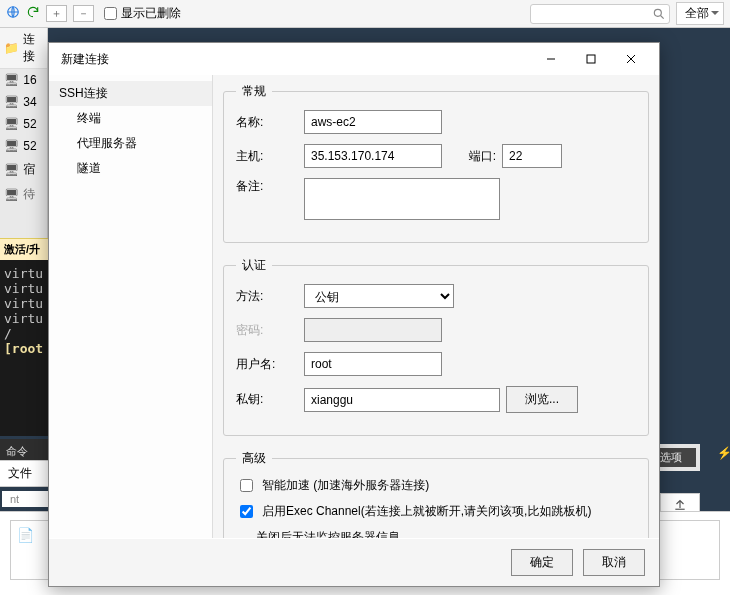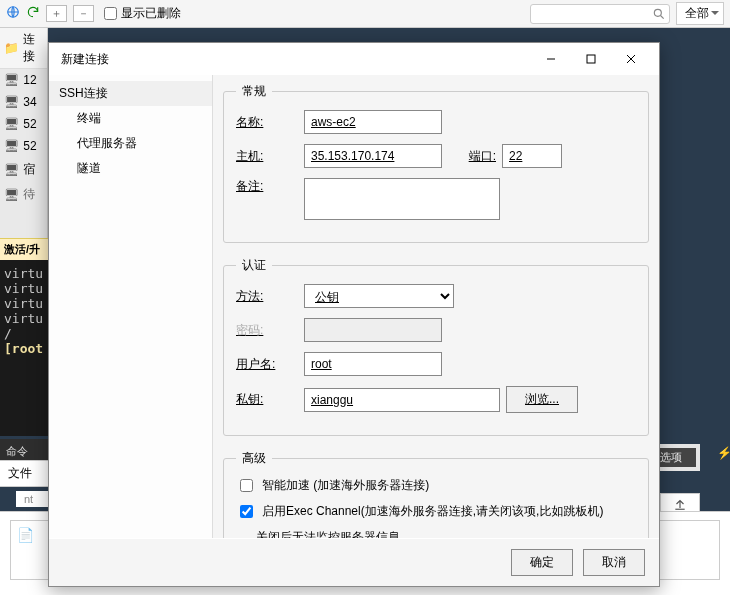--- a/index.html
+++ b/index.html
@@ -69,21 +69,21 @@
 
   .bg-status {
     position:absolute; left:0; bottom:132px; width:48px; background:#2e2e2e; color:#ddd; height:24px;
     display:flex; align-items:center; gap:6px; padding:0 6px; font-size:11px;
   }
 
   .bg-filebar {
     position:absolute; left:0; bottom:108px; width:48px; background:#fff; border-top:1px solid #ccc; border-bottom:1px solid #ccc; padding:4px 8px;
   }
   .bg-breadcrumb {
-    position:absolute; left:16px; bottom:88px; width:48px; color:#888; background:#fff; padding:2px 8px; font-size:11px;
+    position:absolute; left:2px; bottom:88px; width:48px; color:#888; background:#fff; padding:2px 8px; font-size:11px;
   }
   .bg-filelist {
     position:absolute; left:0; bottom:0; width:730px; height:84px; background:#fff; border-top:1px solid #ccc;
   }
   .bg-filelist .inner { border:1px solid #ccc; margin:8px 10px 10px 10px; height:60px; display:flex; gap:18px; padding:6px;}
   .bg-filelist .file-ico { color:#2a7de1; font-size:14px;}
 
   .right-groupbtn { position:absolute; right:30px; bottom:48px; background:#fff; border:1px solid #ccc; padding:2px 8px;}
   .right-uploadbtn { position:absolute; right:30px; bottom:80px; width:40px; height:22px; border:1px solid #ccc; background:#fff; display:flex; align-items:center; justify-content:center;}
   .right-options { position:absolute; right:30px; top:444px; background:#444; border:4px solid #e5e5e5; color:#eee; padding:2px 14px; font-size:11px;}
@@ -118,21 +118,21 @@
     flex:1; background:#f5f5f5; padding:8px 10px 0 10px; overflow:auto;
   }
   fieldset {
     border:1px solid #ccc;
     border-radius:3px;
     background:#f5f5f5;
     margin:0 0 14px 0;
     padding:10px 12px 12px 12px;
   }
   legend { padding:0 6px; font-size:12px;}
-  .row { display:flex; align-items:center; gap:6px; margin-bottom:10px;text-decoration:underline;}
+  .row { display:flex; align-items:center; gap:6px; margin-bottom:10px;}
   .row label.lab { width:62px; text-align:left;}
   .row label.lab.disabled { color:#aaa;}
   .row input[type=text], .row textarea, .row select {
     font-family:inherit; font-size:12px;
     border:1px solid #888; padding:4px 6px; background:#fff;
   }
   .row input[type=text]:disabled{background:#eee;color:#aaa;}
   .txt-m{ width:138px;}
   .txt-s{ width:60px;}
   .txt-l{ width:196px;}
@@ -183,21 +183,21 @@
     <span class="filter-all"><span>全部</span></span>
   </div>
 
   <div class="bg-side">
     <div class="folder-head">
       <span class="folder-icon">📁</span>
       <span>连接</span>
     </div>
     <div class="item">
         <span class="host-icon">🖥</span>
-        <span>12</span>
+        <span>16</span>
       </div>
     <div class="item">
         <span class="host-icon">🖥</span>
         <span>34</span>
       </div>
     <div class="item">
         <span class="host-icon">🖥</span>
         <span>52</span>
       </div>
     <div class="item">
@@ -324,21 +324,21 @@
       </fieldset>
 
       <fieldset>
         <legend>高级</legend>
         <div class="chk-row">
           <input type="checkbox" style="">
           <span>智能加速 (加速海外服务器连接)</span>
         </div>
         <div class="chk-row">
           <input type="checkbox" checked="" style="">
-          <span>启用Exec Channel(加速海外服务器连接,请关闭该项,比如跳板机)</span>
+          <span>启用Exec Channel(若连接上就被断开,请关闭该项,比如跳板机)</span>
         </div>
         <span class="sub" style="margin-left:20px;display:block;">关闭后无法监控服务器信息</span>
       </fieldset>
 
     </div>
   </div>
 
   <div class="modal-footer">
     <button class="btn">确定</button>
     <button class="btn">取消</button>

